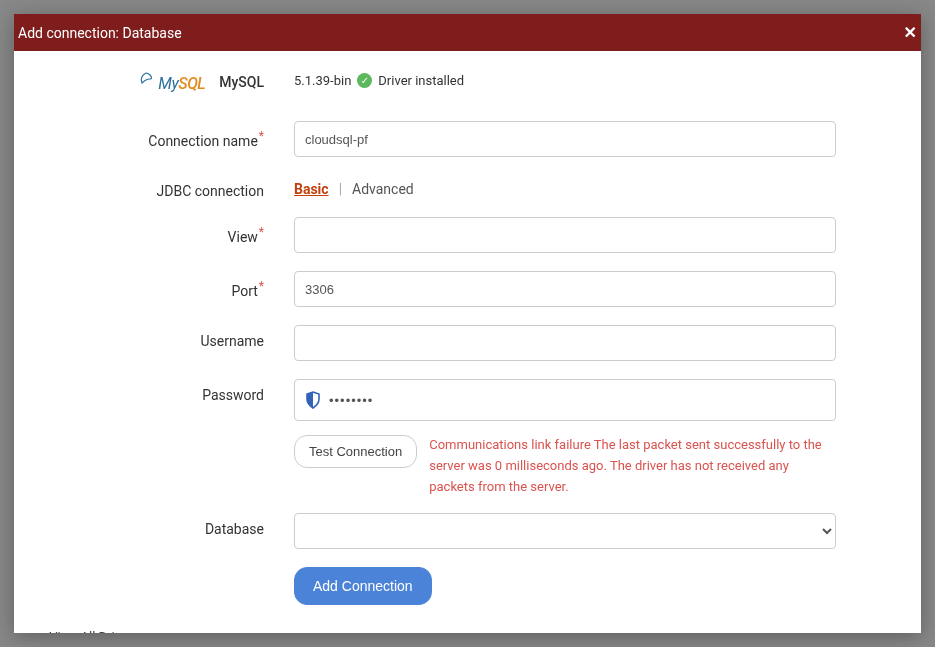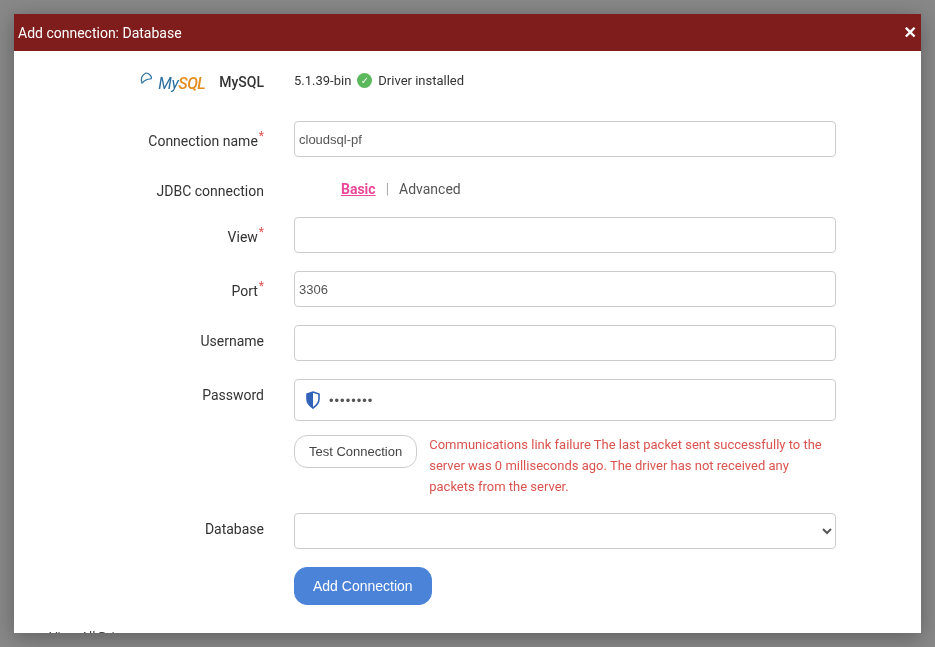--- a/index.html
+++ b/index.html
@@ -103,21 +103,21 @@
     }
     .mysql-logo .my { color: #2a6fa0; font-weight: 400; font-style: italic; font-size: 16px; letter-spacing: -0.5px; text-align: right; }
     .mysql-logo .sql { color: #e38b1e; font-weight: 500; font-style: italic; font-size: 16px; letter-spacing: -0.5px; }
     .mysql-logo svg { margin-bottom: 2px; margin-right: 2px; }
     input[type="text"], input[type="password"], select {
       width: 100%;
       max-width: 542px;
       height: 36px;
       border: 1px solid #ccc;
       border-radius: 4px;
-      padding: 6px 4px;
+      padding: 6px 10px;
       font-size: 13px;
       color: #555;
       background: #fff;
     }
     .password-wrap {
       position: relative;
       width: 100%;
       max-width: 542px;
       height: 42px;
       border: 1px solid #ccc;
@@ -141,21 +141,21 @@
     }
     .blurred { color: transparent; text-shadow: 0 0 6px rgba(0,0,0,0.35); }
     .tabs {
       font-size: 14px;
       display: flex;
       align-items: center;
       gap: 10px;
       padding-top: 6px;
     }
     .tab { color: #555; cursor: pointer; }
-    .tab.active { font-weight: bold; text-decoration: underline; color: #ec4899; margin-left: 47px; }
+    .tab.active { font-weight: bold; text-decoration: underline; color: #c2410c; }
     .tab-sep { color: #aaa; }
     .btn {
       display: inline-block;
       border: 1px solid #ccc;
       background: #fff;
       color: #444;
       font-size: 13px;
       padding: 8px 14px;
       border-radius: 13px;
       cursor: pointer;

